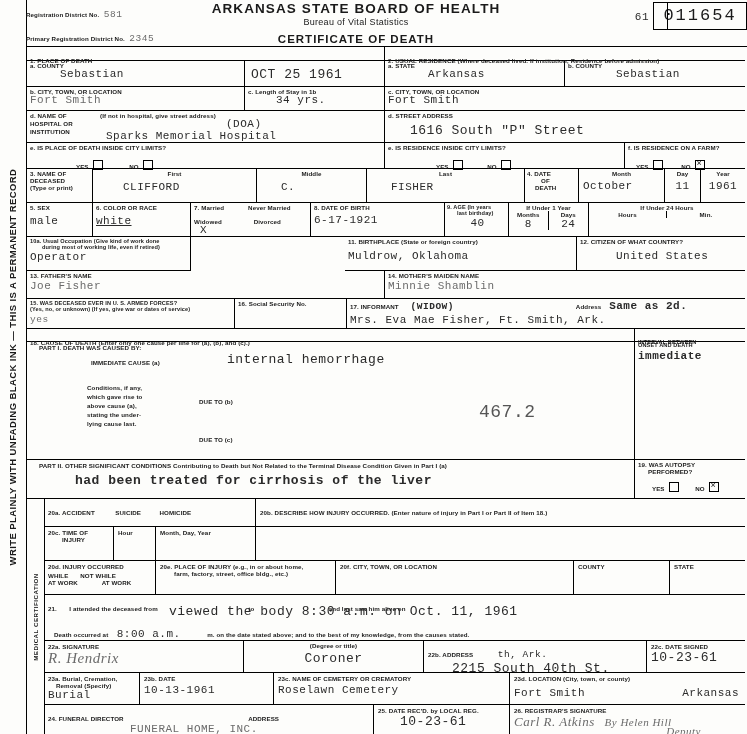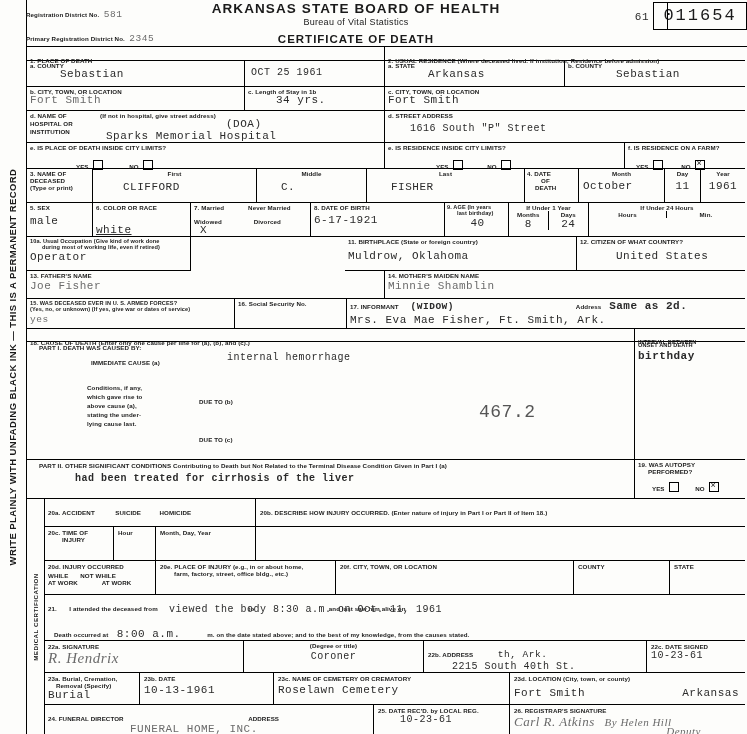--- a/index.html
+++ b/index.html
@@ -16,21 +16,21 @@
 
   
   .c{position:absolute;box-sizing:border-box;}
   .bb{border-bottom:1px solid #000;}
   .br{border-right:1px solid #000;}
 
   .lbl{font-size:6.2px;font-weight:bold;line-height:1.15;letter-spacing:.1px;}
   .lbl.sm{font-size:5.6px;}
   .val{font-family:"Liberation Mono",monospace;font-size:11px;color:#2a2a2a;letter-spacing:.5px;}
   .val.sm{font-size:9.5px;}
-  .val.lg{font-size:10px;}
+  .val.lg{font-size:13px;}
   .val.faint{color:#6b6b6b;}
   .center{text-align:center;}
 
   
   .hdr{position:relative;height:46px;}
   .t1{font-size:13.5px;font-weight:bold;letter-spacing:1.1px;text-align:center;}
   .t2{font-size:9px;text-align:center;letter-spacing:.3px;margin-top:1px;}
   .t3{font-size:11.5px;font-weight:bold;letter-spacing:1px;text-align:center;margin-top:6px;}
 
   .filebox{position:absolute;right:0;top:2px;width:92px;height:26px;border:1.4px solid #000;}
@@ -200,21 +200,21 @@
         <div class="lbl center" style="margin-top:1px;">Year</div>
         <div class="val center" style="margin-top:3px;">1961</div>
       </div>
 
       <div class="c bb br" style="left:0;top:156px;width:66px;height:34px;padding:1px 0 0 3px;">
         <div class="lbl">5. SEX</div>
         <div class="val" style="margin-top:4px;">male</div>
       </div>
       <div class="c bb br" style="left:66px;top:156px;width:98px;height:34px;padding:1px 0 0 3px;">
         <div class="lbl">6. COLOR OR RACE</div>
-        <div class="val" style="margin-top:13px;text-decoration:underline;">white</div>
+        <div class="val" style="margin-top:4px;text-decoration:underline;">white</div>
       </div>
       <div class="c bb br" style="left:164px;top:156px;width:120px;height:34px;padding:1px 0 0 3px;">
         <div class="lbl"><span>7. Married</span>
           <span style="margin-left:22px;">Never Married</span></div>
         <div class="lbl" style="margin-top:7px;"><span>Widowed</span>
           <span style="margin-left:30px;">Divorced</span></div>
         <div class="val" style="margin-left:6px;margin-top:-1px;">X</div>
       </div>
       <div class="c bb br" style="left:284px;top:156px;width:134px;height:34px;padding:1px 0 0 3px;">
         <div class="lbl">8. DATE OF BIRTH</div>
@@ -298,21 +298,21 @@
         <span class="lbl" style="font-size:5.6px;">INTERVAL BETWEEN</span>
       </div>
 
       <div class="c br" style="left:0;top:295px;width:608px;height:38px;padding:2px 0 0 12px;">
         <div class="lbl">PART I.  DEATH WAS CAUSED BY:</div>
         <div class="lbl" style="margin-left:52px;margin-top:5px;display:inline-block;">IMMEDIATE CAUSE (a)</div>
         <div class="val lg" style="position:absolute;left:200px;top:10px;">internal hemorrhage</div>
       </div>
       <div class="c" style="left:608px;top:295px;width:110px;height:38px;padding:0 0 0 3px;">
         <div class="lbl" style="font-size:5.6px;">ONSET AND DEATH</div>
-        <div class="val" style="margin-top:2px;font-weight:bold;">birthday</div>
+        <div class="val" style="margin-top:2px;font-weight:bold;">immediate</div>
       </div>
 
       <div class="c bb br" style="left:0;top:333px;width:608px;height:80px;padding:2px 0 0 12px;">
         <div class="lbl" style="position:absolute;left:60px;top:4px;line-height:1.45;">
           <span>Conditions, if any,</span><br>
           <span>which gave rise to</span><br>
           <span>above cause (a),</span><br>
           <span>stating the under-</span><br>
           <span>lying cause last.</span>
         </div>

